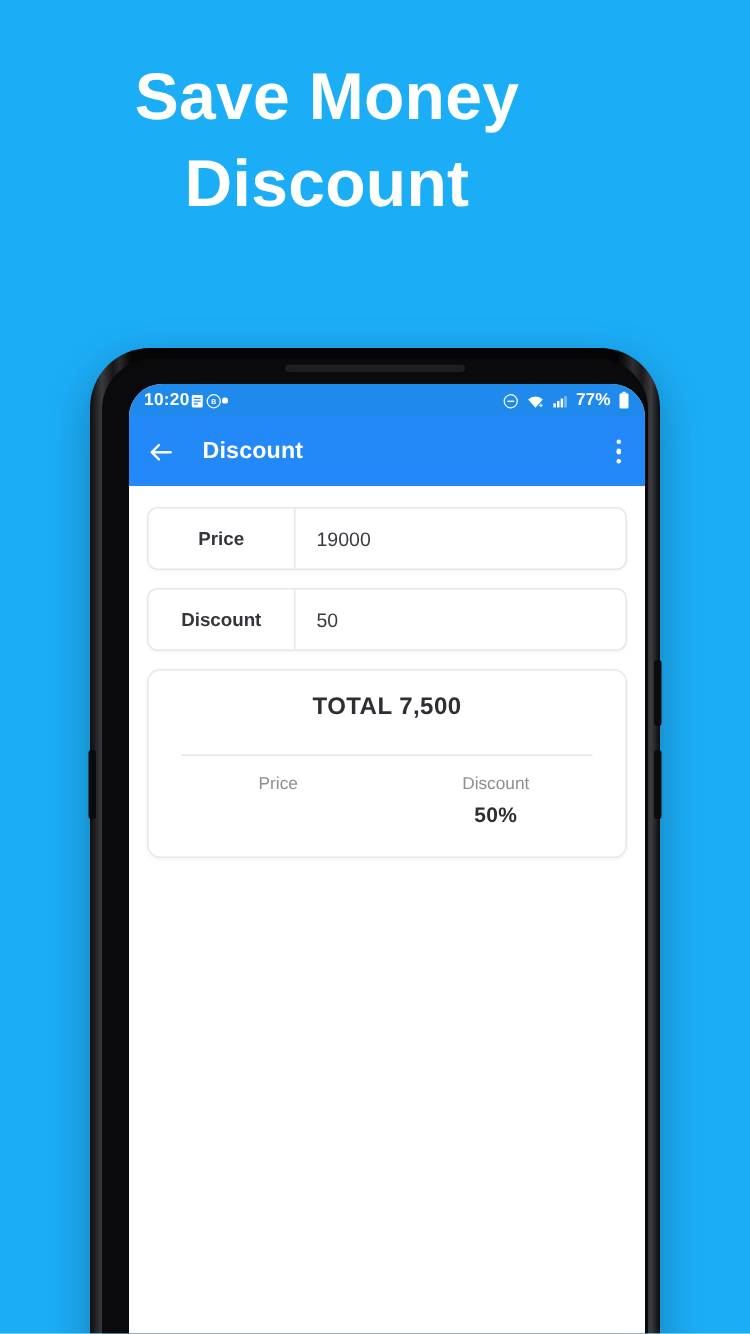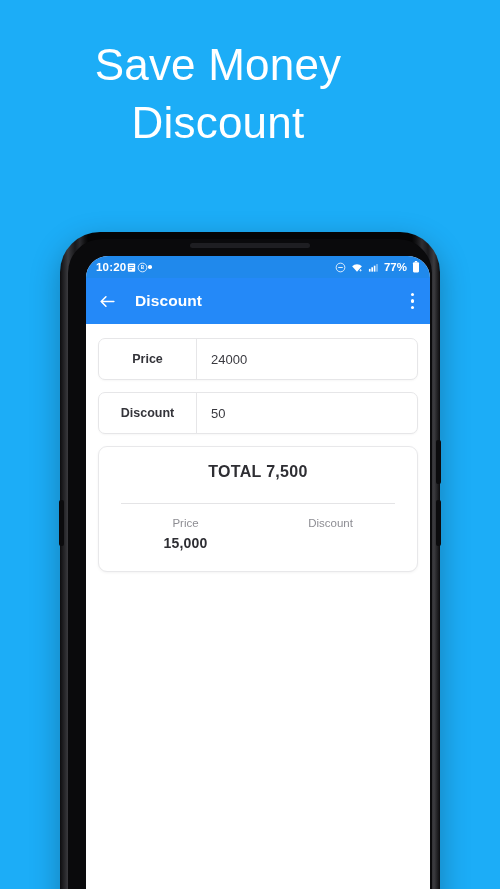--- a/index.html
+++ b/index.html
@@ -25,21 +25,21 @@
 
   
   .headline {
     position: absolute;
     top: 36px;
     left: 0;
     width: 436px;
     text-align: center;
     color: #ffffff;
     font-size: 44px;
-    font-weight: normal;
+    font-weight: bold;
     line-height: 58px;
     letter-spacing: 0.2px;
   }
   .headline .l1 { display: block; }
   .headline .l2 { display: block; }
 
   
   .phone {
     position: absolute;
     left: 60px;
@@ -320,38 +320,38 @@
               <i></i>
               <i></i>
               <i></i>
             </span>
         </div>
 
         <div class="content">
 
           <div class="field-row">
             <div class="field-label">Price</div>
-            <div class="field-value">24000</div>
+            <div class="field-value">19000</div>
           </div>
 
           <div class="field-row">
             <div class="field-label">Discount</div>
             <div class="field-value">50</div>
           </div>
 
           <div class="result-card">
             <div class="total-line">TOTAL 7,500</div>
             <div class="card-div"></div>
             <div class="breakdown">
               <div class="bd-col">
                 <div class="bd-label">Price</div>
-                <div class="bd-value">15,000</div>
               </div>
               <div class="bd-col">
                 <div class="bd-label">Discount</div>
+                <div class="bd-value">50%</div>
               </div>
             </div>
           </div>
 
         </div>
       </div>
     </div>
   </div>
 </div>
 

